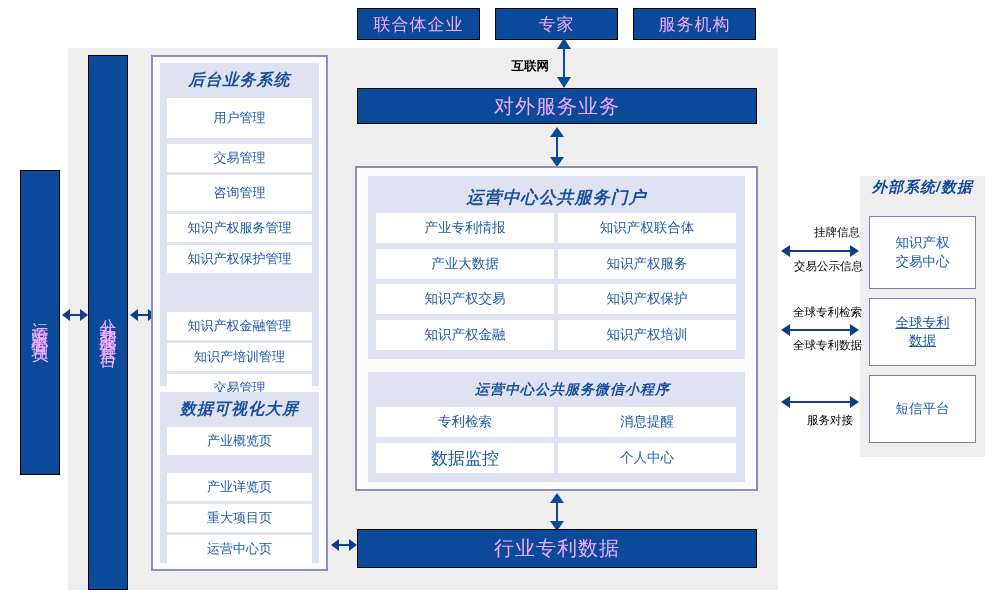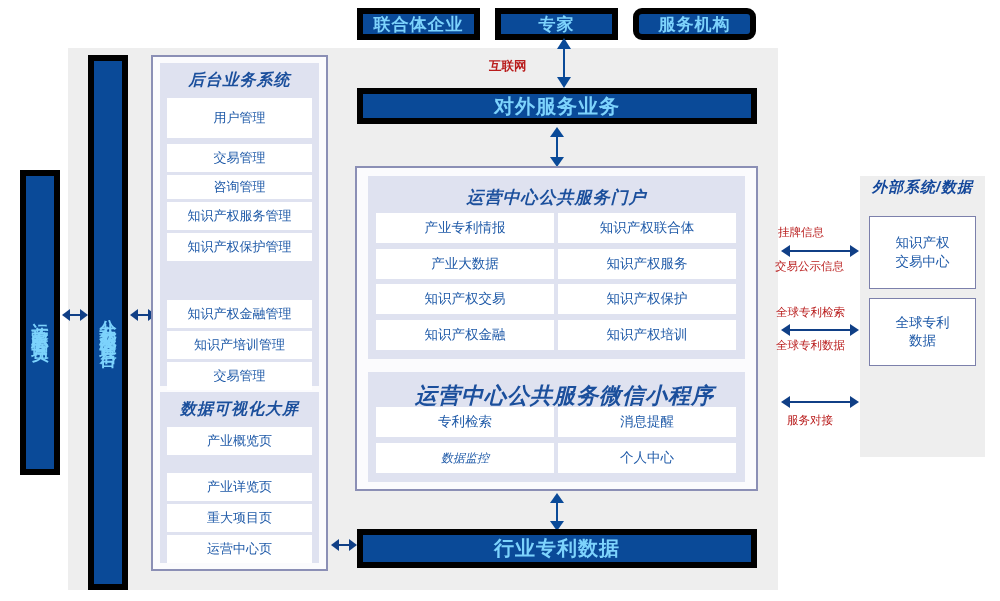--- a/index.html
+++ b/index.html
@@ -6,24 +6,24 @@
   body{
     font-family:"Liberation Sans","DejaVu Sans",sans-serif;
     width:1000px;height:601px;position:relative;overflow:hidden;
     -webkit-font-smoothing:antialiased;
   }
   .stage{position:absolute;left:0;top:0;width:1000px;height:601px;}
 
   
   .abs{position:absolute;box-sizing:border-box;}
   .blue-box{
-    background:#0a4a98;color:#7dd3fc;font-weight:bold;
+    background:#0a4a98;color:#f0abfc;font-weight:normal;
     display:flex;align-items:center;justify-content:center;
     text-align:center;letter-spacing:1px;
-    border:6px solid #000000;
+    border:1px solid #000000;
   }
   .vert{
     writing-mode:vertical-rl;text-orientation:upright;
     letter-spacing:4px;
   }
   .panel-gray{background:#eeeeee;}
   .panel-white{background:#fbfbfd;border:2px solid #8b8fb5;}
   .group{background:#dfe2f0;}
   .group-title{
     color:#1b4f9c;font-weight:bold;font-style:italic;
@@ -34,32 +34,32 @@
     display:flex;align-items:center;justify-content:center;
     text-align:center;box-sizing:border-box;
   }
   .ext-box{
     background:#ffffff;border:1.5px solid #7c80ab;color:#1f5aa8;
     display:flex;align-items:center;justify-content:center;
     text-align:center;line-height:1.35;
   }
   .ext-title{color:#13479a;font-weight:bold;font-style:italic;letter-spacing:1px;}
   .conn-label{
-    color:#b91c1c;font-size:11.5px;white-space:nowrap;text-align:left;
+    color:#000000;font-size:11.5px;white-space:nowrap;text-align:right;
   }
   svg.arrow{position:absolute;overflow:visible;}
 </style>
 </head>
 <body>
 
 <div class="stage">
 
   <div class="abs blue-box" style="left:357px;top:8px;width:123px;height:32px;font-size:17px;">联合体企业</div>
   <div class="abs blue-box" style="left:495px;top:8px;width:123px;height:32px;font-size:17px;">专家</div>
-  <div class="abs blue-box" style="left:633px;top:8px;width:123px;height:32px;font-size:17px;border-radius:9px;">服务机构</div>
+  <div class="abs blue-box" style="left:633px;top:8px;width:123px;height:32px;font-size:17px;">服务机构</div>
 
   <div class="abs panel-gray" style="left:68px;top:48px;width:710px;height:542px;"></div>
 
   <div class="abs conn-label" style="left:489px;top:58px;width:60px;font-weight:bold;font-size:12.5px;">互联网</div>
   <svg class="arrow" style="left:552px;top:38px;" width="24" height="50" viewBox="0 0 24 50">
     <line x1="12" y1="8" x2="12" y2="42" stroke="#0a4a98" stroke-width="2"></line>
     <polygon points="12,0 5,11 19,11" fill="#0a4a98"></polygon>
     <polygon points="12,50 5,39 19,39" fill="#0a4a98"></polygon>
   </svg>
 
@@ -87,21 +87,21 @@
     <polygon points="26,8 18,2 18,14" fill="#103f86"></polygon>
   </svg>
 
   <div class="abs panel-white" style="left:151px;top:55px;width:177px;height:516px;"></div>
 
   <div class="abs group" style="left:160px;top:63px;width:159px;height:323px;"></div>
   <div class="abs group-title" style="left:160px;top:70px;width:159px;font-size:16px;">后台业务系统</div>
   <div class="abs" style="left:167px;top:98px;width:145px;height:282px;">
     <div class="cell" style="height:40px;margin-bottom:6px;font-size:13px;">用户管理</div>
     <div class="cell" style="height:28px;margin-bottom:3px;font-size:13px;">交易管理</div>
-    <div class="cell" style="height:24px;margin-bottom:3px;font-size:13px;">咨询管理</div>
+    <div class="cell" style="height:36px;margin-bottom:3px;font-size:13px;">咨询管理</div>
     <div class="cell" style="height:28px;margin-bottom:3px;font-size:13px;">知识产权服务管理</div>
     <div class="cell" style="height:28px;margin-bottom:3px;font-size:13px;">知识产权保护管理</div>
     <div class="cell" style="height:28px;margin-bottom:3px;font-size:13px;margin-top:39px;">知识产权金融管理</div>
     <div class="cell" style="height:28px;margin-bottom:3px;font-size:13px;">知识产培训管理</div>
     <div class="cell" style="height:28px;margin-bottom:3px;font-size:13px;">交易管理</div>
     <div class="cell" style="height:28px;margin-bottom:0px;font-size:13px;font-weight:bold;">统计报表</div>
   </div>
 
   <div class="abs group" style="left:160px;top:392px;width:159px;height:171px;"></div>
   <div class="abs group-title" style="left:160px;top:399px;width:159px;font-size:16px;">数据可视化大屏</div>
@@ -127,43 +127,44 @@
     <div class="cell" style="width:178px;height:30px;font-size:13.5px;">知识产权联合体</div>
     <div class="cell" style="width:178px;height:30px;font-size:13.5px;">产业大数据</div>
     <div class="cell" style="width:178px;height:30px;font-size:13.5px;">知识产权服务</div>
     <div class="cell" style="width:178px;height:30px;font-size:13.5px;">知识产权交易</div>
     <div class="cell" style="width:178px;height:30px;font-size:13.5px;">知识产权保护</div>
     <div class="cell" style="width:178px;height:30px;font-size:13.5px;">知识产权金融</div>
     <div class="cell" style="width:178px;height:30px;font-size:13.5px;">知识产权培训</div>
   </div>
 
   <div class="abs group" style="left:368px;top:372px;width:377px;height:110px;"></div>
-  <div class="abs group-title" style="left:376px;top:381px;width:377px;font-size:22px;font-family:Liberation Serif, serif;">运营中心公共服务微信小程序</div>
+  <div class="abs group-title" style="left:384px;top:381px;width:377px;font-size:14px;font-family:Liberation Serif, serif;">运营中心公共服务微信小程序</div>
   <div class="abs" style="left:376px;top:407px;width:361px;height:68px;display:flex;flex-wrap:wrap;gap:4px;">
     <div class="cell" style="width:178px;height:30px;font-size:13.5px;">专利检索</div>
     <div class="cell" style="width:178px;height:30px;font-size:13.5px;">消息提醒</div>
-    <div class="cell" style="width:178px;height:30px;font-size:12px;font-style:italic;">数据监控</div>
+    <div class="cell" style="width:178px;height:30px;font-size:17px;">数据监控</div>
     <div class="cell" style="width:178px;height:30px;font-size:13.5px;">个人中心</div>
   </div>
 
   <svg class="arrow" style="left:545px;top:493px;" width="24" height="38" viewBox="0 0 24 38">
     <line x1="12" y1="6" x2="12" y2="32" stroke="#0a4a98" stroke-width="2"></line>
     <polygon points="12,0 5,10 19,10" fill="#0a4a98"></polygon>
     <polygon points="12,38 5,28 19,28" fill="#0a4a98"></polygon>
   </svg>
 
   <div class="abs blue-box" style="left:357px;top:529px;width:400px;height:39px;font-size:20px;">行业专利数据</div>
 
   <div class="abs panel-gray" style="left:860px;top:176px;width:125px;height:281px;"></div>
   <div class="abs ext-title" style="left:860px;top:178px;width:125px;font-size:15px;text-align:center;">外部系统/数据</div>
 
   <div class="abs ext-box" style="left:869px;top:216px;width:107px;height:73px;font-size:13.5px;white-space:pre-line;">知识产权
 交易中心</div>
-  <div class="abs ext-box" style="left:869px;top:298px;width:107px;height:68px;font-size:13.5px;white-space:pre-line;">全球专利
+  <div class="abs ext-box" style="left:869px;top:298px;width:107px;height:68px;font-size:13.5px;white-space:pre-line;text-decoration:underline;">全球专利
 数据</div>
+  <div class="abs ext-box" style="left:869px;top:375px;width:107px;height:68px;font-size:13.5px;white-space:pre-line;">短信平台</div>
 
   <div class="abs conn-label" style="left:778px;top:225px;width:82px;">挂牌信息</div>
   <svg class="arrow" style="left:781px;top:243px;" width="78" height="16" viewBox="0 0 78 16">
     <line x1="6" y1="8" x2="72" y2="8" stroke="#103f86" stroke-width="2"></line>
     <polygon points="0,8 9,2 9,14" fill="#103f86"></polygon>
     <polygon points="78,8 69,2 69,14" fill="#103f86"></polygon>
   </svg>
   <div class="abs conn-label" style="left:775px;top:259px;width:88px;">交易公示信息</div>
 
   <div class="abs conn-label" style="left:776px;top:305px;width:86px;">全球专利检索</div>

